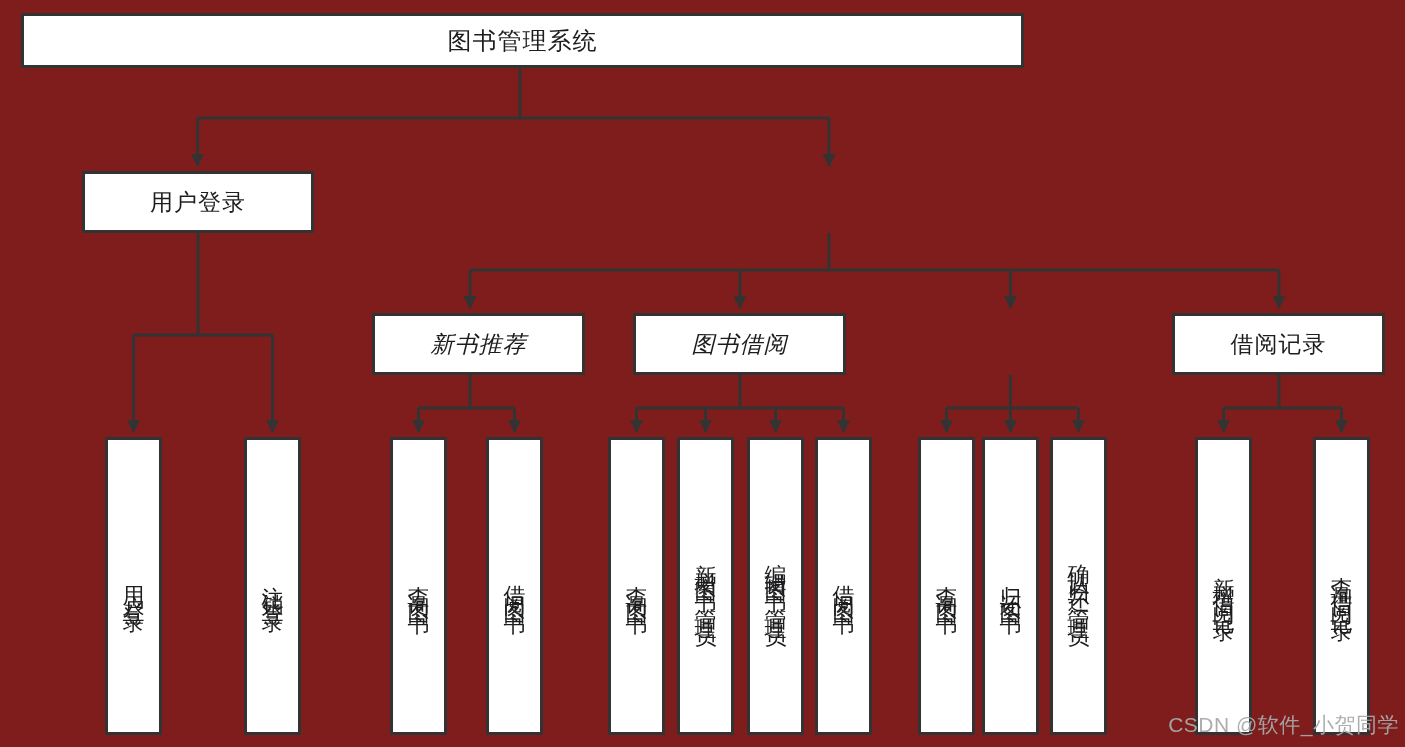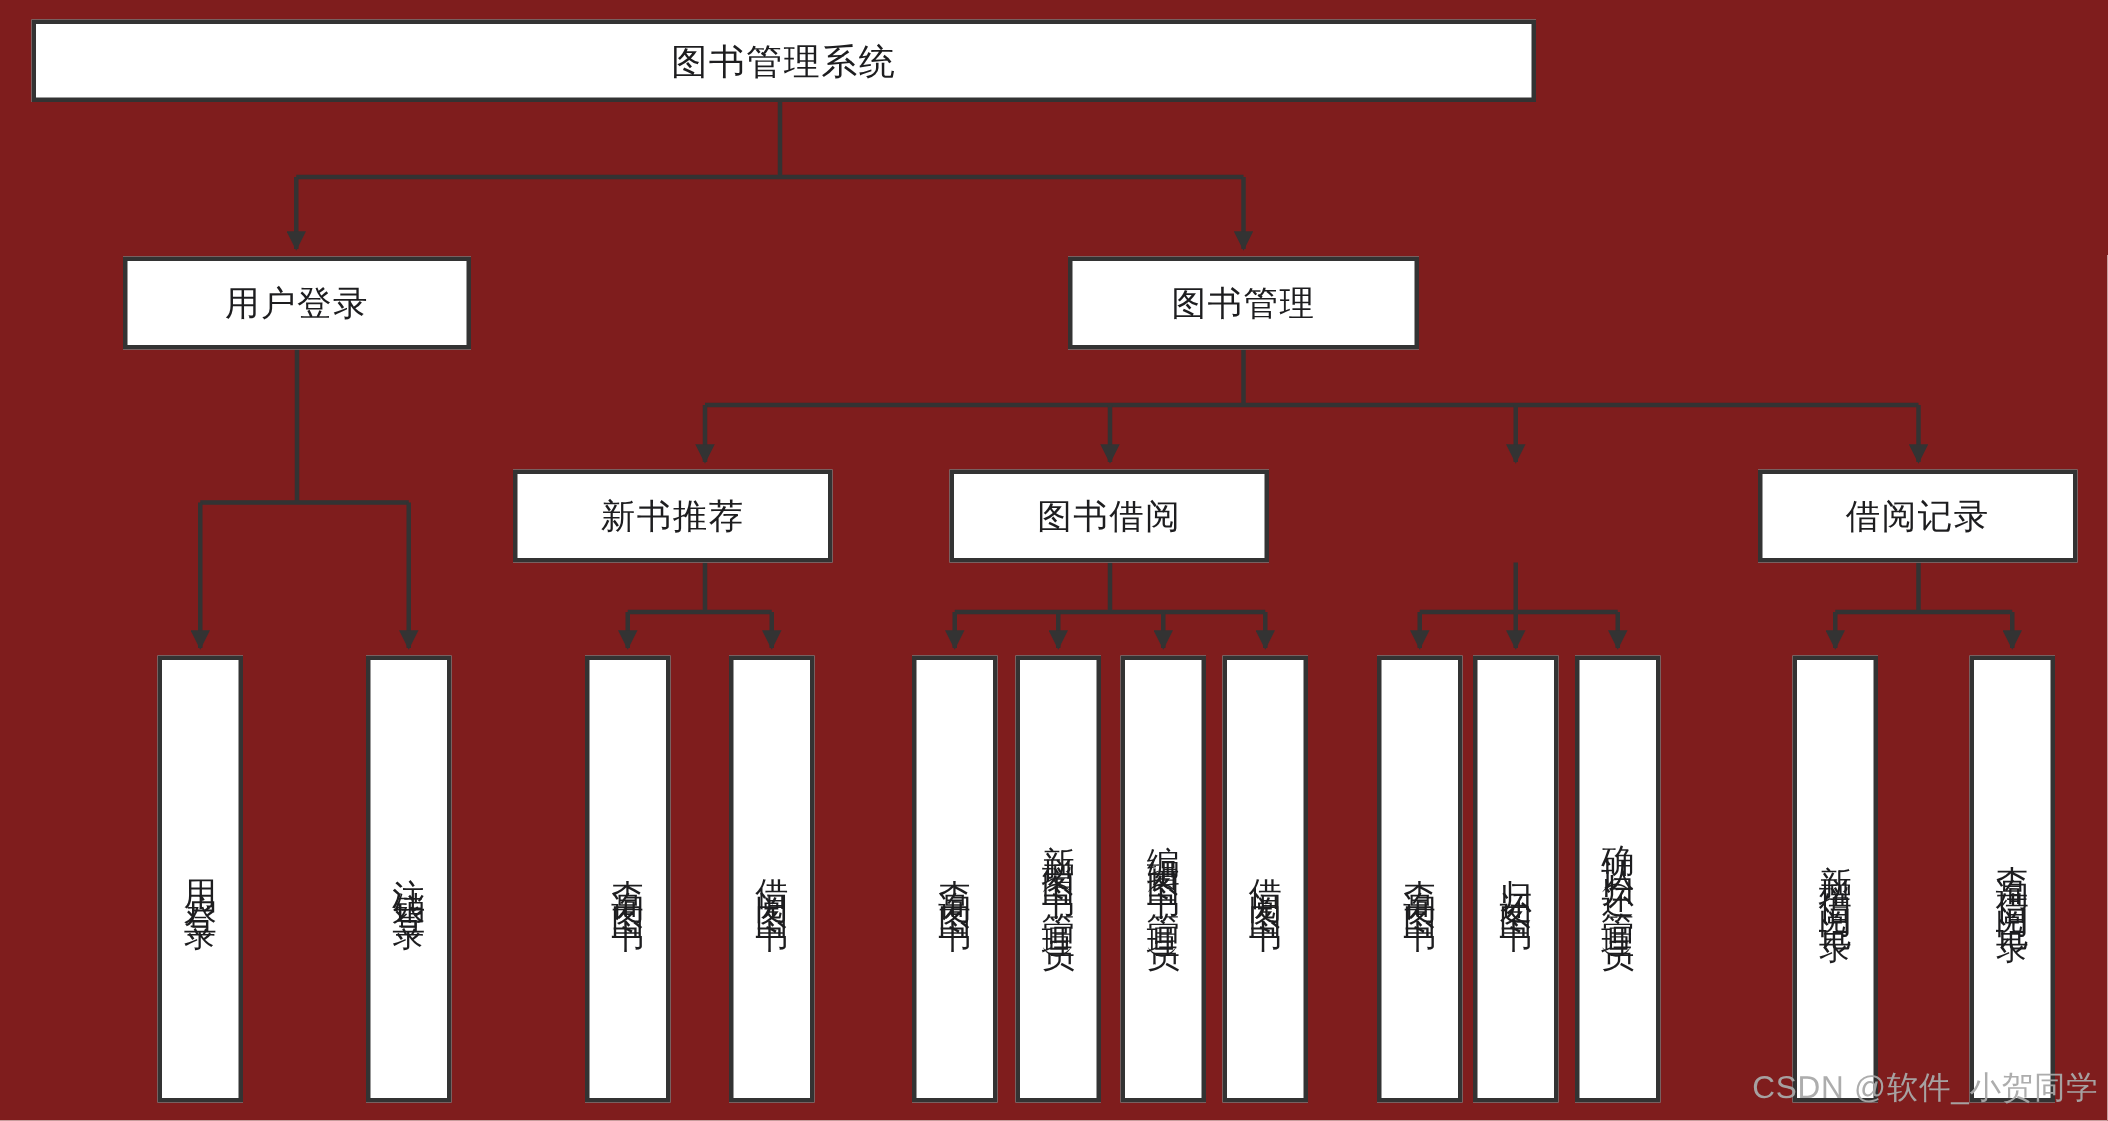--- a/index.html
+++ b/index.html
@@ -68,28 +68,25 @@
     <path d="M1341.5 408 V432" fill="none" stroke="#333333" stroke-width="3" marker-end="url(#arrow)"></path>
   </svg>
 
   <div class="box hbox root" style="left:21px;top:13px;width:1003px;height:55px;">
     <span>图书管理系统</span>
   </div>
 
   <div class="box hbox" style="left:82px;top:171px;width:232px;height:62px;">
     <span>用户登录</span>
   </div>
-  <div class="box hbox" style="left:712px;top:171px;width:234px;height:62px;">
-    <span>图书管理</span>
-  </div>
 
-  <div class="box hbox" style="left:342px;top:313px;width:213px;height:62px;">
+  <div class="box hbox" style="left:372px;top:313px;width:213px;height:62px;font-style:italic;">
     <span>新书推荐</span>
   </div>
-  <div class="box hbox" style="left:633px;top:313px;width:213px;height:62px;">
+  <div class="box hbox" style="left:633px;top:313px;width:213px;height:62px;font-style:italic;">
     <span>图书借阅</span>
   </div>
   <div class="box hbox" style="left:1172px;top:313px;width:213px;height:62px;">
     <span>借阅记录</span>
   </div>
 
   <div class="box leaf" style="left:105px;top:437px;width:57px;height:298px;">
     <span class="vtext">用户登录</span>
   </div>
   <div class="box leaf" style="left:244px;top:437px;width:57px;height:298px;">

